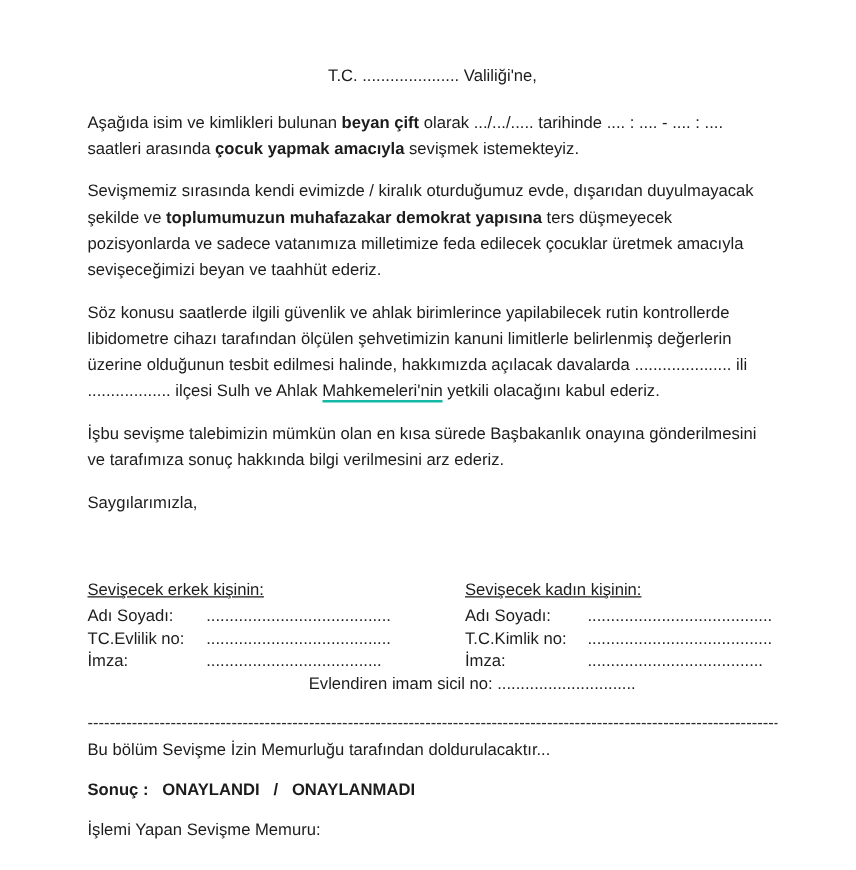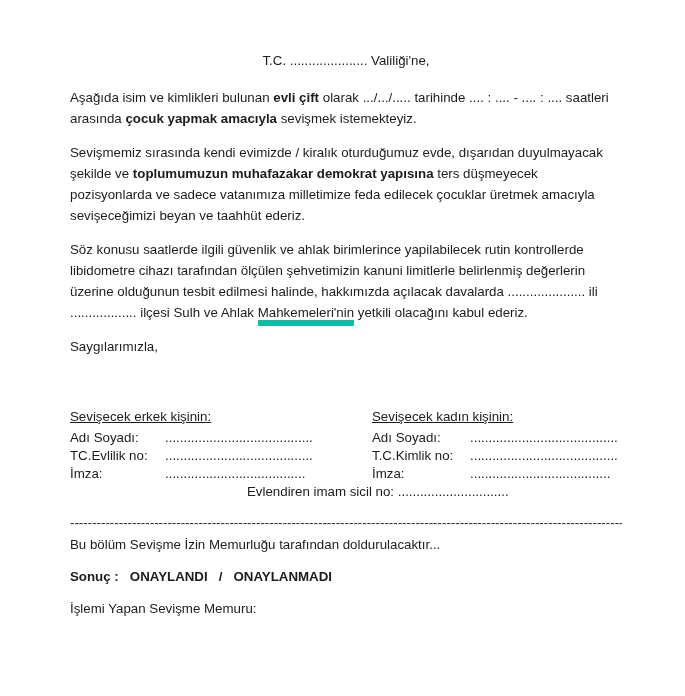--- a/index.html
+++ b/index.html
@@ -25,21 +25,21 @@
     text-align: center;
     line-height: 21px;
     margin: 0 0 16px 0;
   }
   p.para {
     margin: 0 0 13px 0;
     line-height: 21px;
     white-space: pre-wrap;
   }
   .b { font-weight: bold; }
-  .spellmark { border-bottom: 6px solid #14b8a6; }
+  .spellmark { border-bottom: 2px solid #14b8a6; }
   .salutation {
     line-height: 21px;
     margin: 0 0 13px 0;
   }
   .sig-grid {
     display: flex;
     margin-top: 8px;
   }
   .sig-col { width: 302px; flex: none; margin-top: 36px; }
   .sig-col.right { flex: 1; }
@@ -80,26 +80,27 @@
   .footer-line.result { margin-top: 11px; font-weight: bold; }
   .footer-line.officer { margin-top: 11px; }
 </style>
 </head>
 <body>
 
 <div class="page">
 
   <div class="addressee">T.C. ..................... Valiliği'ne,</div>
 
-  <p class="para"><span>Aşağıda isim ve kimlikleri bulunan </span><span class="b">evli çift</span><span> olarak .../.../..... tarihinde .... : .... - .... : .... saatleri arasında </span><span class="b">çocuk yapmak amacıyla</span><span> sevişmek istemekteyiz.</span></p>
+  <p class="para"><span>Aşağıda isim ve kimlikleri bulunan </span><span class="b">beyan çift</span><span> olarak .../.../..... tarihinde .... : .... - .... : .... saatleri arasında </span><span class="b">çocuk yapmak amacıyla</span><span> sevişmek istemekteyiz.</span></p>
 
   <p class="para"><span>Sevişmemiz sırasında kendi evimizde / kiralık oturduğumuz evde, dışarıdan duyulmayacak şekilde ve </span><span class="b">toplumumuzun muhafazakar demokrat yapısına</span><span> ters düşmeyecek pozisyonlarda ve sadece vatanımıza milletimize feda edilecek çocuklar üretmek amacıyla sevişeceğimizi beyan ve taahhüt ederiz.</span></p>
 
   <p class="para"><span>Söz konusu saatlerde ilgili güvenlik ve ahlak birimlerince yapilabilecek rutin kontrollerde libidometre cihazı tarafından ölçülen şehvetimizin kanuni limitlerle belirlenmiş değerlerin üzerine olduğunun tesbit edilmesi halinde, hakkımızda açılacak davalarda ..................... ili .................. ilçesi Sulh ve Ahlak </span><span class="spellmark">Mahkemeleri'nin</span><span> yetkili olacağını kabul ederiz.</span></p>
 
+  <p class="para">İşbu sevişme talebimizin mümkün olan en kısa sürede Başbakanlık onayına gönderilmesini ve tarafımıza sonuç hakkında bilgi verilmesini arz ederiz.</p>
 
   <div class="salutation">Saygılarımızla,</div>
 
   <div class="sig-grid">
     <div class="sig-col">
       <div class="sig-head">Sevişecek erkek kişinin:</div>
       <div class="sig-row">
         <span class="lbl">Adı Soyadı:</span>
           <span class="dots">........................................</span>
       </div>

